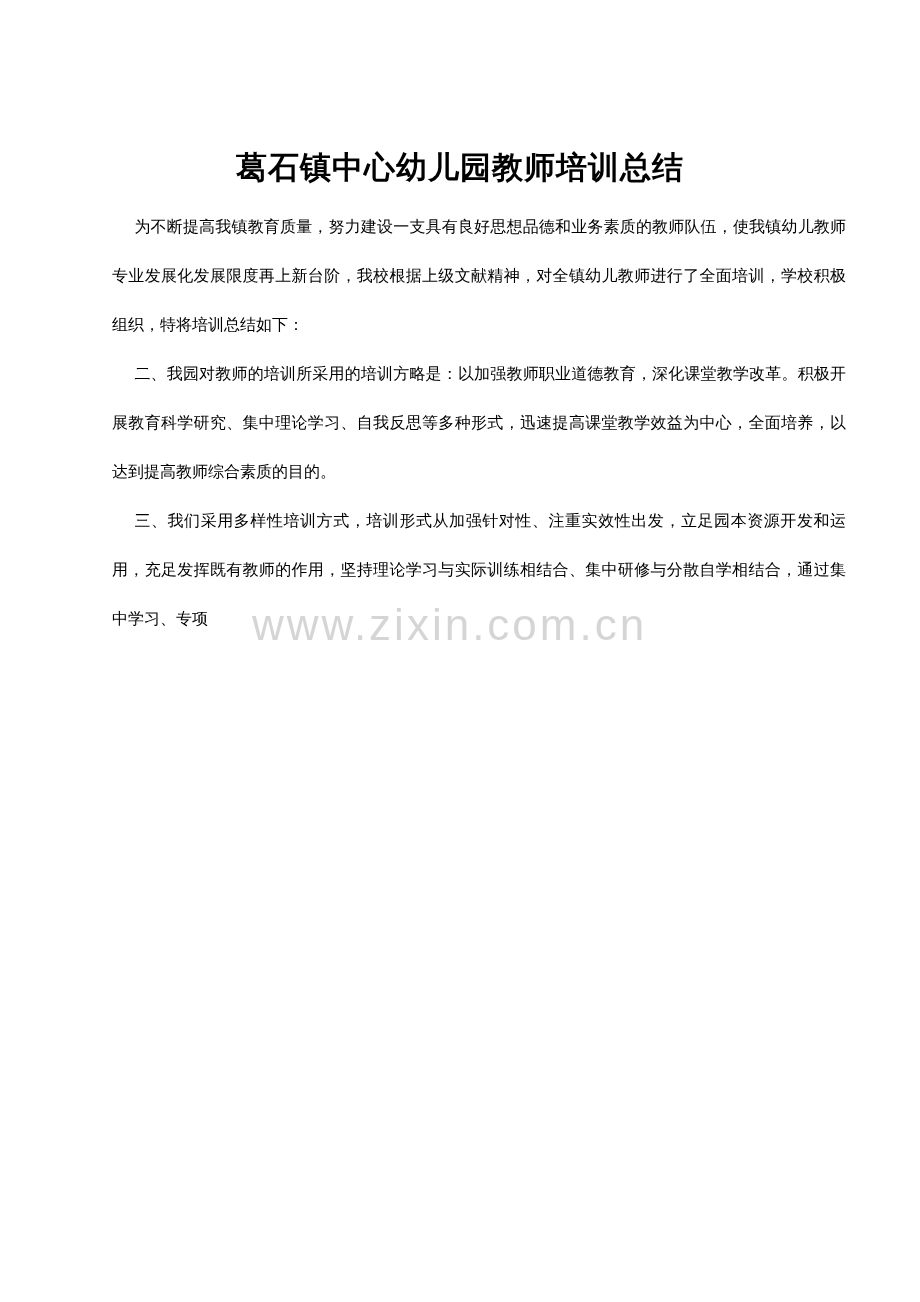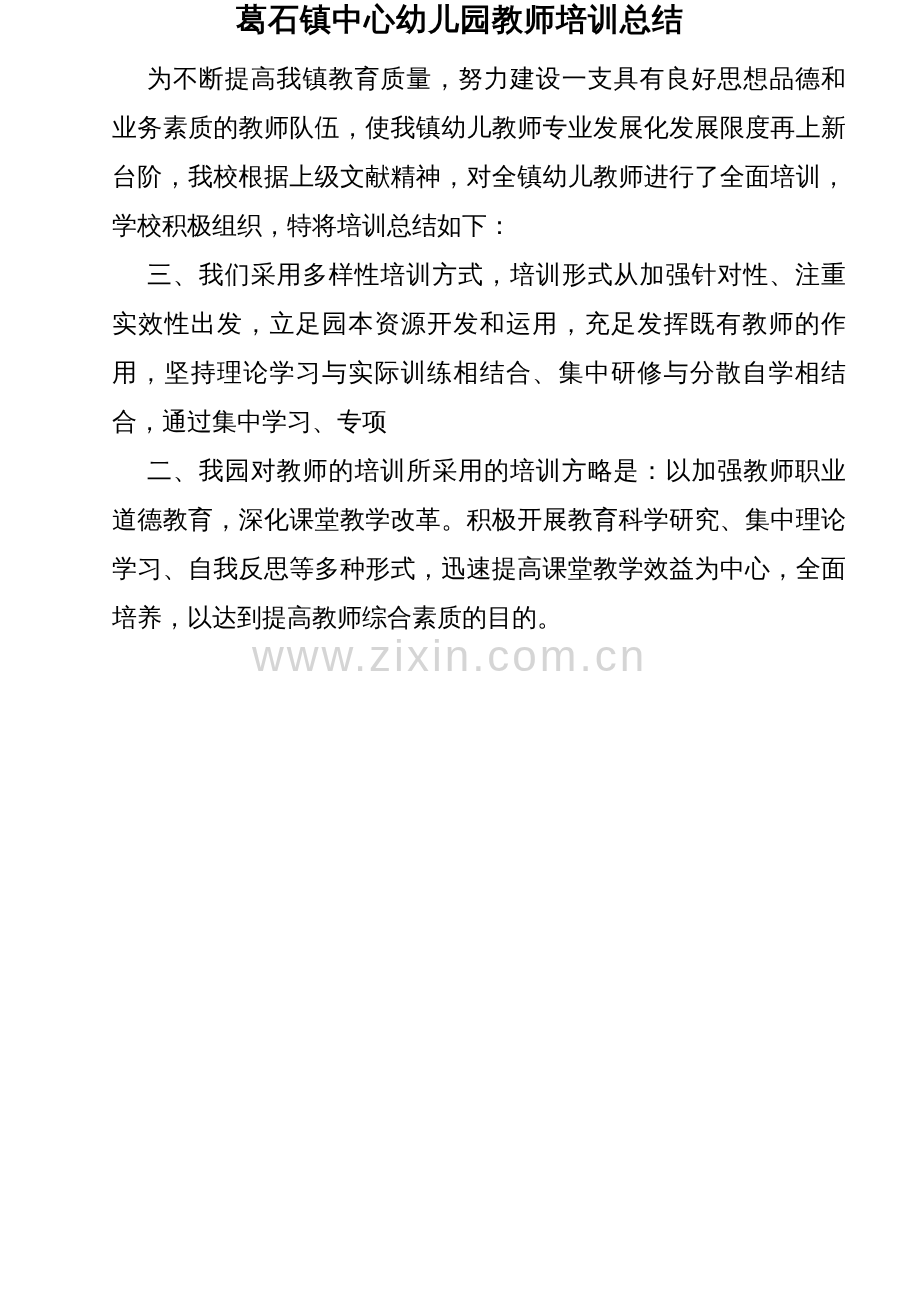--- a/index.html
+++ b/index.html
@@ -11,60 +11,61 @@
     position: relative;
     width: 920px;
     height: 1302px;
     background: #ffffff;
     overflow: hidden;
     font-family: "Liberation Serif", "DejaVu Serif", serif;
     color: #000000;
   }
   .doc-title {
     margin: 0;
+    padding-top: 148px;
     text-align: center;
     font-size: 31px;
     font-weight: bold;
     letter-spacing: 1px;
     line-height: 1.3;
   }
   .doc-body {
     margin: 14px 74px 0 112px;
   }
   .doc-body p {
     margin: 0;
-    font-size: 25px;
+    font-size: 16px;
     line-height: 49px;
     text-align: justify;
     text-justify: inter-ideograph;
     text-indent: 1.4em;
     word-break: break-all;
   }
   .doc-body p.indent-lg {
     text-indent: 2.6em;
   }
   .watermark {
     position: absolute;
     left: 252px;
-    top: 631px;
+    top: 600px;
     font-size: 44px;
     letter-spacing: 3px;
     color: rgba(145, 145, 145, 0.38);
     font-family: "Liberation Sans", "DejaVu Sans", sans-serif;
     pointer-events: none;
     user-select: none;
     white-space: nowrap;
   }
 </style>
 </head>
 <body>
 
 <div class="page">
   <h1 class="doc-title">葛石镇中心幼儿园教师培训总结</h1>
 
   <div class="doc-body">
     <p>为不断提高我镇教育质量，努力建设一支具有良好思想品德和业务素质的教师队伍，使我镇幼儿教师专业发展化发展限度再上新台阶，我校根据上级文献精神，对全镇幼儿教师进行了全面培训，学校积极组织，特将培训总结如下：</p>
+    <p>二、我园对教师的培训所采用的培训方略是：以加强教师职业道德教育，深化课堂教学改革。积极开展教育科学研究、集中理论学习、自我反思等多种形式，迅速提高课堂教学效益为中心，全面培养，以达到提高教师综合素质的目的。</p>
     <p>三、我们采用多样性培训方式，培训形式从加强针对性、注重实效性出发，立足园本资源开发和运用，充足发挥既有教师的作用，坚持理论学习与实际训练相结合、集中研修与分散自学相结合，通过集中学习、专项</p>
-    <p>二、我园对教师的培训所采用的培训方略是：以加强教师职业道德教育，深化课堂教学改革。积极开展教育科学研究、集中理论学习、自我反思等多种形式，迅速提高课堂教学效益为中心，全面培养，以达到提高教师综合素质的目的。</p>
   </div>
 
   <div class="watermark">www.zixin.com.cn</div>
 </div>
 
 </body></html>

